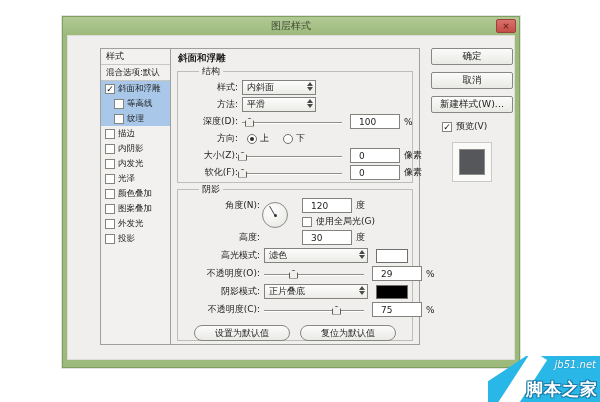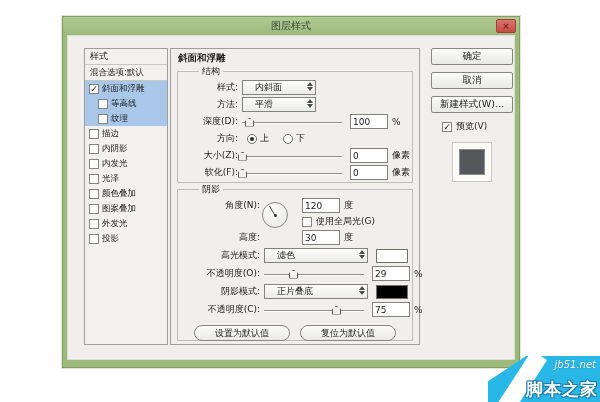--- a/index.html
+++ b/index.html
@@ -12,21 +12,21 @@
   .titlebar{position:absolute;left:0;top:0;right:0;height:18px;
             background:linear-gradient(#b2c995,#9dba7c);}
   .titlebar .title{display:block;text-align:center;font-size:10px;line-height:17px;color:#3b4733;}
   .close{position:absolute;right:3px;top:2px;width:20px;height:14px;
          background:linear-gradient(#d8736b,#c34e47);border:1px solid #a23f3a;border-radius:2px;
          display:flex;align-items:center;justify-content:center;cursor:pointer;box-sizing:border-box;}
   .close-x{font-size:9px;font-weight:bold;color:#7e2421;line-height:1;}
   .body{position:absolute;left:4px;right:4px;top:18px;bottom:7px;background:#f0efed;
         border:1px solid #dddcd8;box-sizing:border-box;}
   
-  .sidebar{position:absolute;left:16px;top:12px;width:84px;bottom:14px;
+  .sidebar{position:absolute;left:32px;top:12px;width:92px;bottom:14px;
            background:#f2f1ef;border:1px solid #9f9f9c;box-sizing:border-box;}
   .side-header{height:15px;line-height:15px;padding-left:5px;font-size:9px;border-bottom:1px solid #c6c6c2;}
   .side-item{height:15px;display:flex;align-items:center;gap:3px;padding-left:4px;font-size:8.5px;cursor:pointer;}
   .side-item.blend{border-bottom:1px solid #c6c6c2;padding-left:5px;}
   .side-item.hl{background:#a9c7e8;}
   .side-item.ind{padding-left:13px;}
   .cb{width:10px;height:10px;flex:none;background:#fff;border:1px solid #84847f;
       box-sizing:border-box;font-size:9px;line-height:8px;text-align:center;color:#111;}
   .side-label{white-space:nowrap;overflow:hidden;}
   
@@ -38,32 +38,32 @@
   .grp.structure{top:22px;height:112px;}
   .grp.shading{top:140px;height:152px;}
   .row{display:flex;align-items:center;height:15px;margin:0 0 2px 4px;font-size:9px;}
   .row.tall{height:22px;}
   .lbl{flex:none;text-align:right;padding-right:4px;white-space:nowrap;}
   .structure .lbl{width:56px;}
   .shading .lbl{width:78px;}
   .sp38{flex:none;width:38px;}
   .select{position:relative;height:15px;flex:none;border:1px solid #82827e;box-sizing:border-box;
           background:linear-gradient(#fdfdfc,#ebebe8);display:flex;align-items:center;
-          font-size:9px;padding-left:12px;cursor:pointer;}
+          font-size:9px;padding-left:4px;cursor:pointer;}
   .w74{width:74px;} .w104{width:104px;}
   .spinner{position:absolute;right:2px;top:1px;display:flex;flex-direction:column;gap:1px;align-items:center;}
   .tri-up{width:0;height:0;border-left:3px solid transparent;border-right:3px solid transparent;border-bottom:4px solid #4a4a46;}
   .tri-down{width:0;height:0;border-left:3px solid transparent;border-right:3px solid transparent;border-top:4px solid #4a4a46;}
   .slider{position:relative;flex:none;width:100px;height:12px;margin-right:8px;cursor:pointer;}
   .groove{position:absolute;left:0;right:0;top:6px;height:1px;background:#8e8e8a;box-shadow:0 1px 0 #ffffff;}
   .thumb{position:absolute;top:2px;width:9px;height:9px;margin-left:-4px;background:#efefec;
          box-shadow:inset 0 0 0 1px #5e5e5a;
          clip-path:polygon(50% 0,100% 38%,100% 100%,0 100%,0 38%);}
   .numbox{flex:none;width:32px;height:13px;border:1px solid #82827e;background:#fff;
-          font-size:9px;padding:0 2px;font-family:inherit;color:#1d1d1d;box-sizing:content-box;}
+          font-size:9px;padding:0 8px;font-family:inherit;color:#1d1d1d;box-sizing:content-box;}
   .unit{margin-left:4px;white-space:nowrap;}
   .radio{flex:none;width:10px;height:10px;border:1px solid #6e6e6a;border-radius:50%;background:#fff;
          position:relative;margin:0 3px 0 5px;box-sizing:border-box;cursor:pointer;}
   .radio.on::after{content:"";position:absolute;left:2px;top:2px;width:4px;height:4px;background:#2b2b2b;border-radius:50%;}
   .dial{position:absolute;left:84px;top:12px;width:26px;height:26px;border-radius:50%;
         border:1px solid #8a8a86;background:radial-gradient(circle at 35% 30%,#ffffff,#e4e4e0);box-sizing:border-box;cursor:pointer;}
   .dial::after{content:"";position:absolute;left:50%;top:50%;width:3px;height:3px;margin:-1px 0 0 -1px;background:#333;border-radius:50%;}
   .dial-line{position:absolute;left:50%;top:50%;width:11px;height:1px;background:#55555a;
              transform-origin:0 50%;transform:rotate(-120deg);}
   .contour-thumb{flex:none;width:22px;height:20px;border:1px solid #8a8a86;box-sizing:border-box;

